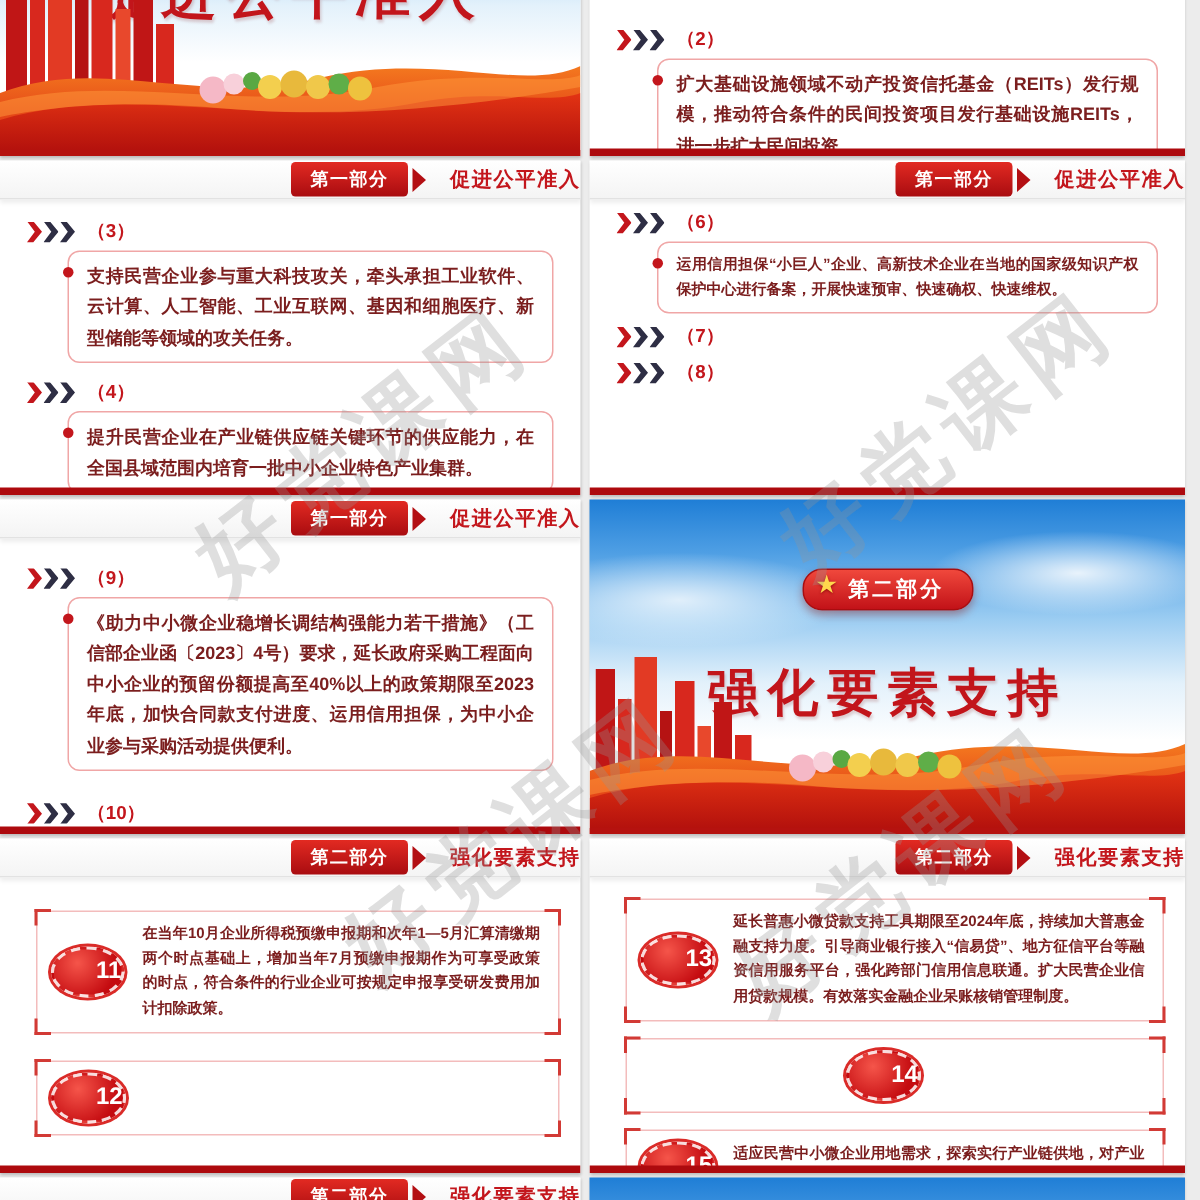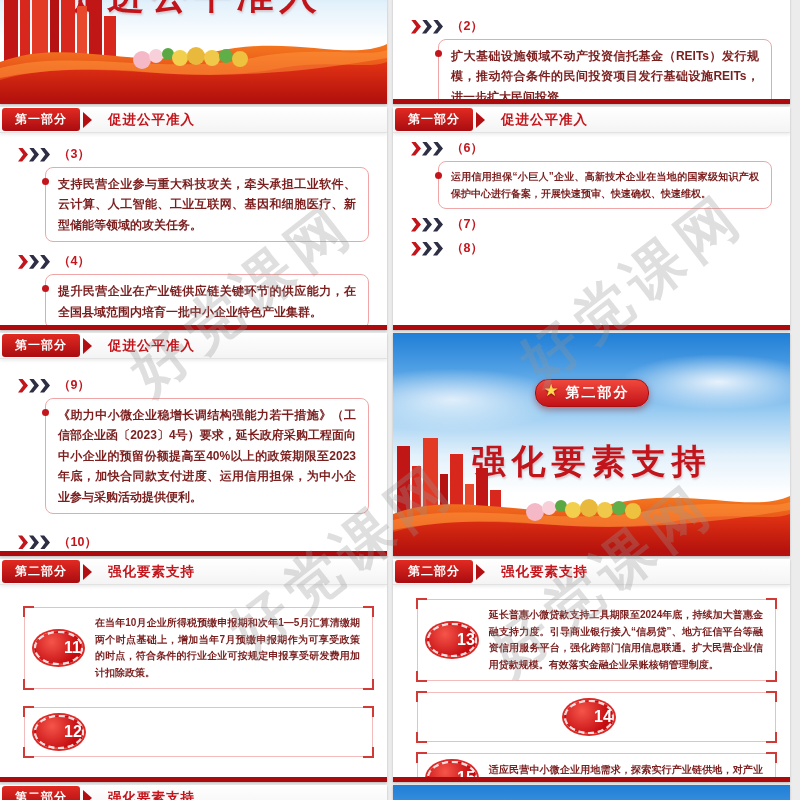--- a/index.html
+++ b/index.html
@@ -29,20 +29,21 @@
     background:#ad0a0e;
   }
   
   .hdr {
     position:relative;
     display:flex; align-items:center;
     height:26px; padding-left:2px;
     background:linear-gradient(180deg,#ffffff,#f4f4f4);
     border-bottom:1px solid #e2e2e2;
     box-shadow:0 2px 3px rgba(0,0,0,.07);
+    justify-content:flex-end;
   }
   .pennant {
     background:linear-gradient(180deg,#e22a22,#a90c10);
     color:#fff; font-weight:bold; font-size:12px;
     padding:3px 13px; border-radius:3px;
     letter-spacing:1px;
   }
   .pennant-arrow {
     width:0; height:0; margin-left:3px;
     border-top:8px solid transparent;

